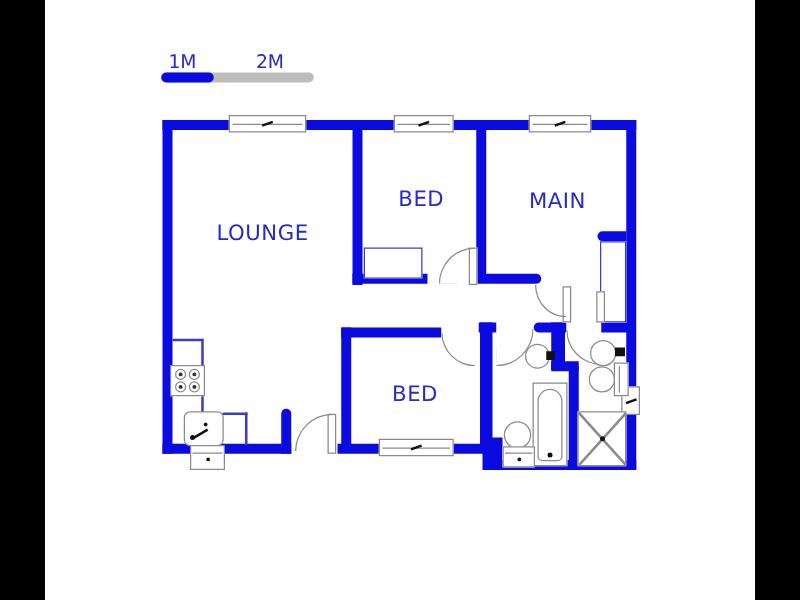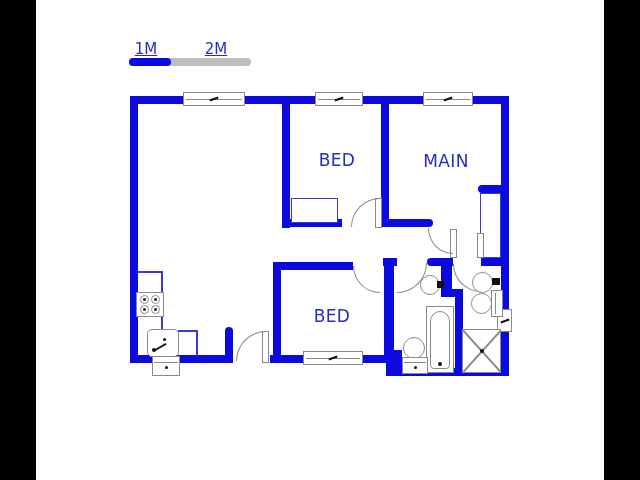--- a/index.html
+++ b/index.html
@@ -20,21 +20,21 @@
   .arc.tl{border-top-width:1.5px;border-left-width:1.5px;border-top-left-radius:100% 100%;}
   .arc.bl{border-bottom-width:1.5px;border-left-width:1.5px;border-bottom-left-radius:100% 100%;}
   .arc.br{border-bottom-width:1.5px;border-right-width:1.5px;border-bottom-right-radius:100% 100%;}
   .round{border-radius:50%;}
   .burner{width:9px;height:9px;border:1.2px solid var(--gray,#8a8a8a);border-radius:50%;}
   .burner .pip{left:2.2px;top:2.2px;width:2.5px;height:2.5px;border-radius:50%;background:#333;}
   .dot{background:#111;border-radius:50%;}
   .tap{background:#111;}
   .lbl{color:var(--label,#2a2ac8);font-size:17px;letter-spacing:.4px;white-space:nowrap;
        transform:translate(-50%,-50%);}
-  .slbl{color:var(--label,#2a2ac8);font-size:15px;text-decoration:underline;white-space:nowrap;
+  .slbl{color:var(--label,#2a2ac8);font-size:15px;white-space:nowrap;
         transform:translate(-50%,-50%);}
   .sbar{height:8px;border-radius:4px;}
   .xline{height:1.6px;background:var(--gray,#8a8a8a);left:50%;top:50%;}
   .innl{background:var(--gray,#8a8a8a);}
 </style>
 </head>
 <body>
 
 <div id="canvas">
 
@@ -158,17 +158,18 @@
   <div class="fx" style="left:491px;top:290px;width:12px;height:27px">
     <div class="innl" style="left:3px;top:2px;bottom:2px;width:1px"></div>
   </div>
 
   <div class="fx" style="left:462px;top:329px;width:39px;height:44px">
     <div class="xline" style="width:56px;transform:translate(-50%,-50%) rotate(48deg)"></div>
     <div class="xline" style="width:56px;transform:translate(-50%,-50%) rotate(-48deg)"></div>
     <div class="dot" style="left:50%;top:50%;width:4px;height:4px;transform:translate(-50%,-50%)"></div>
   </div>
 
+  <div class="lbl" style="left:210px;top:187px">LOUNGE</div>
   <div class="lbl" style="left:337px;top:160px">BED</div>
   <div class="lbl" style="left:446px;top:161px">MAIN</div>
   <div class="lbl" style="left:332px;top:316px">BED</div>
 
 </div>
 
 </body></html>

